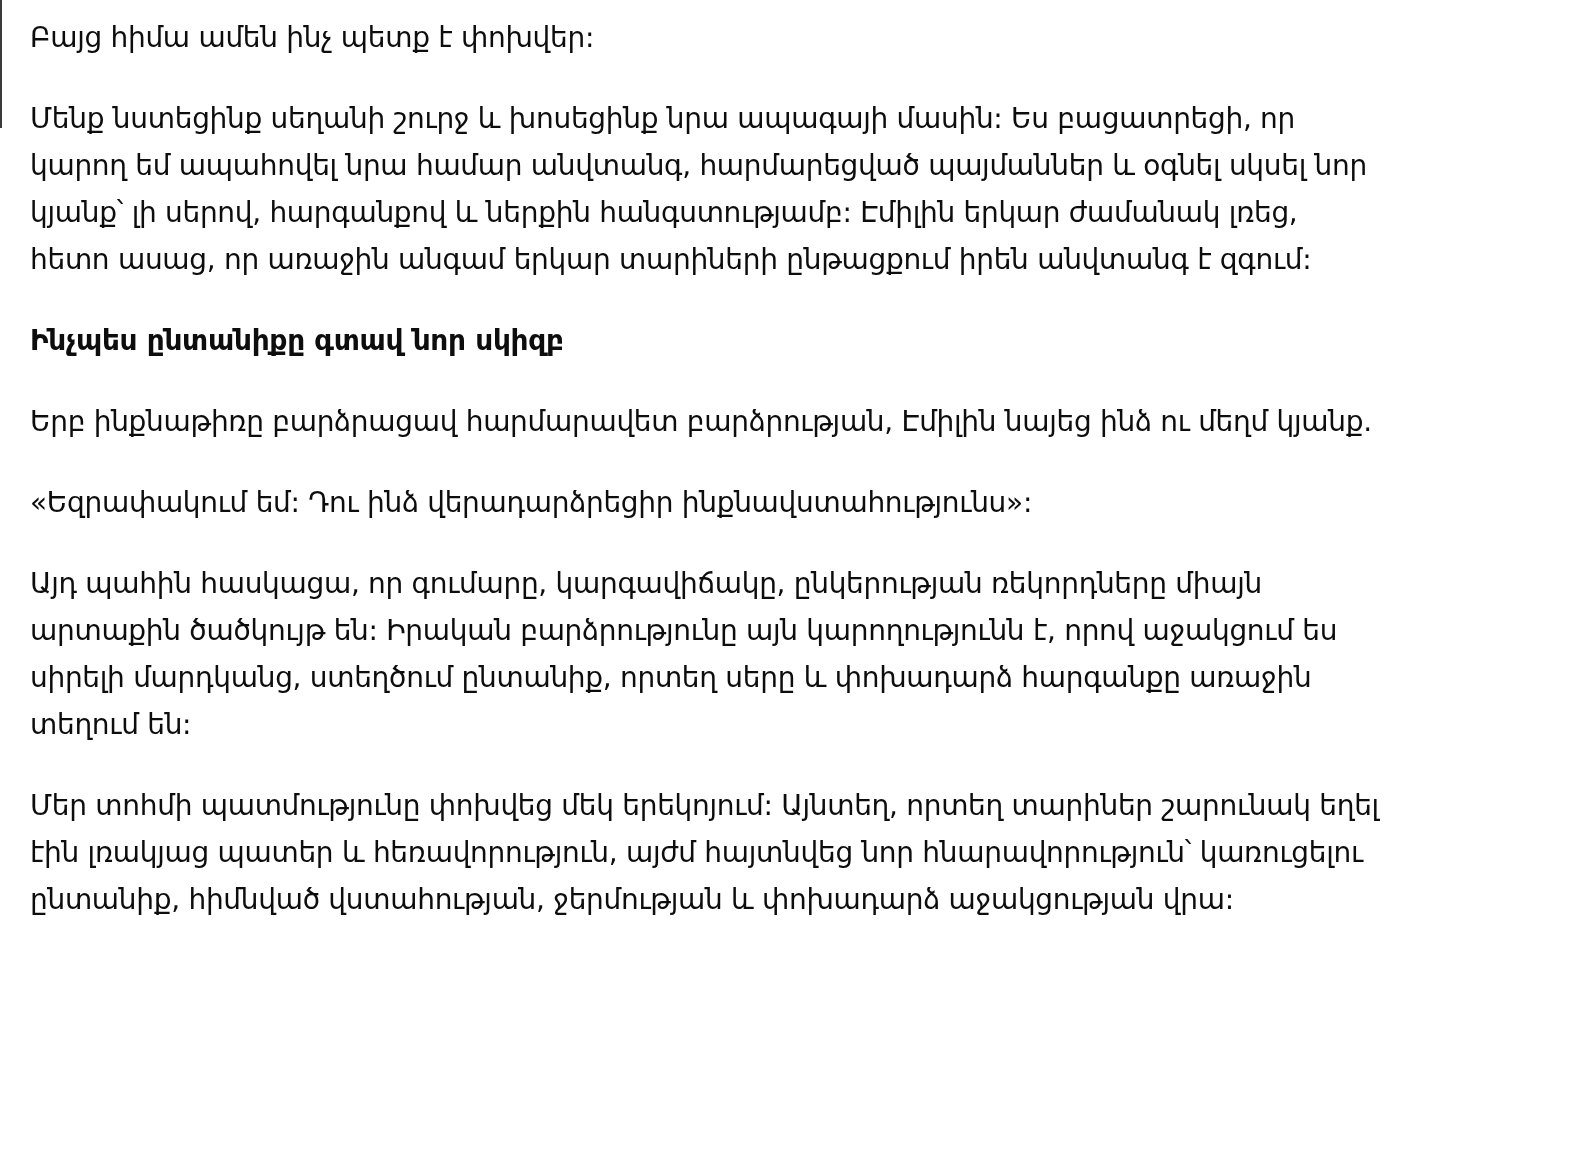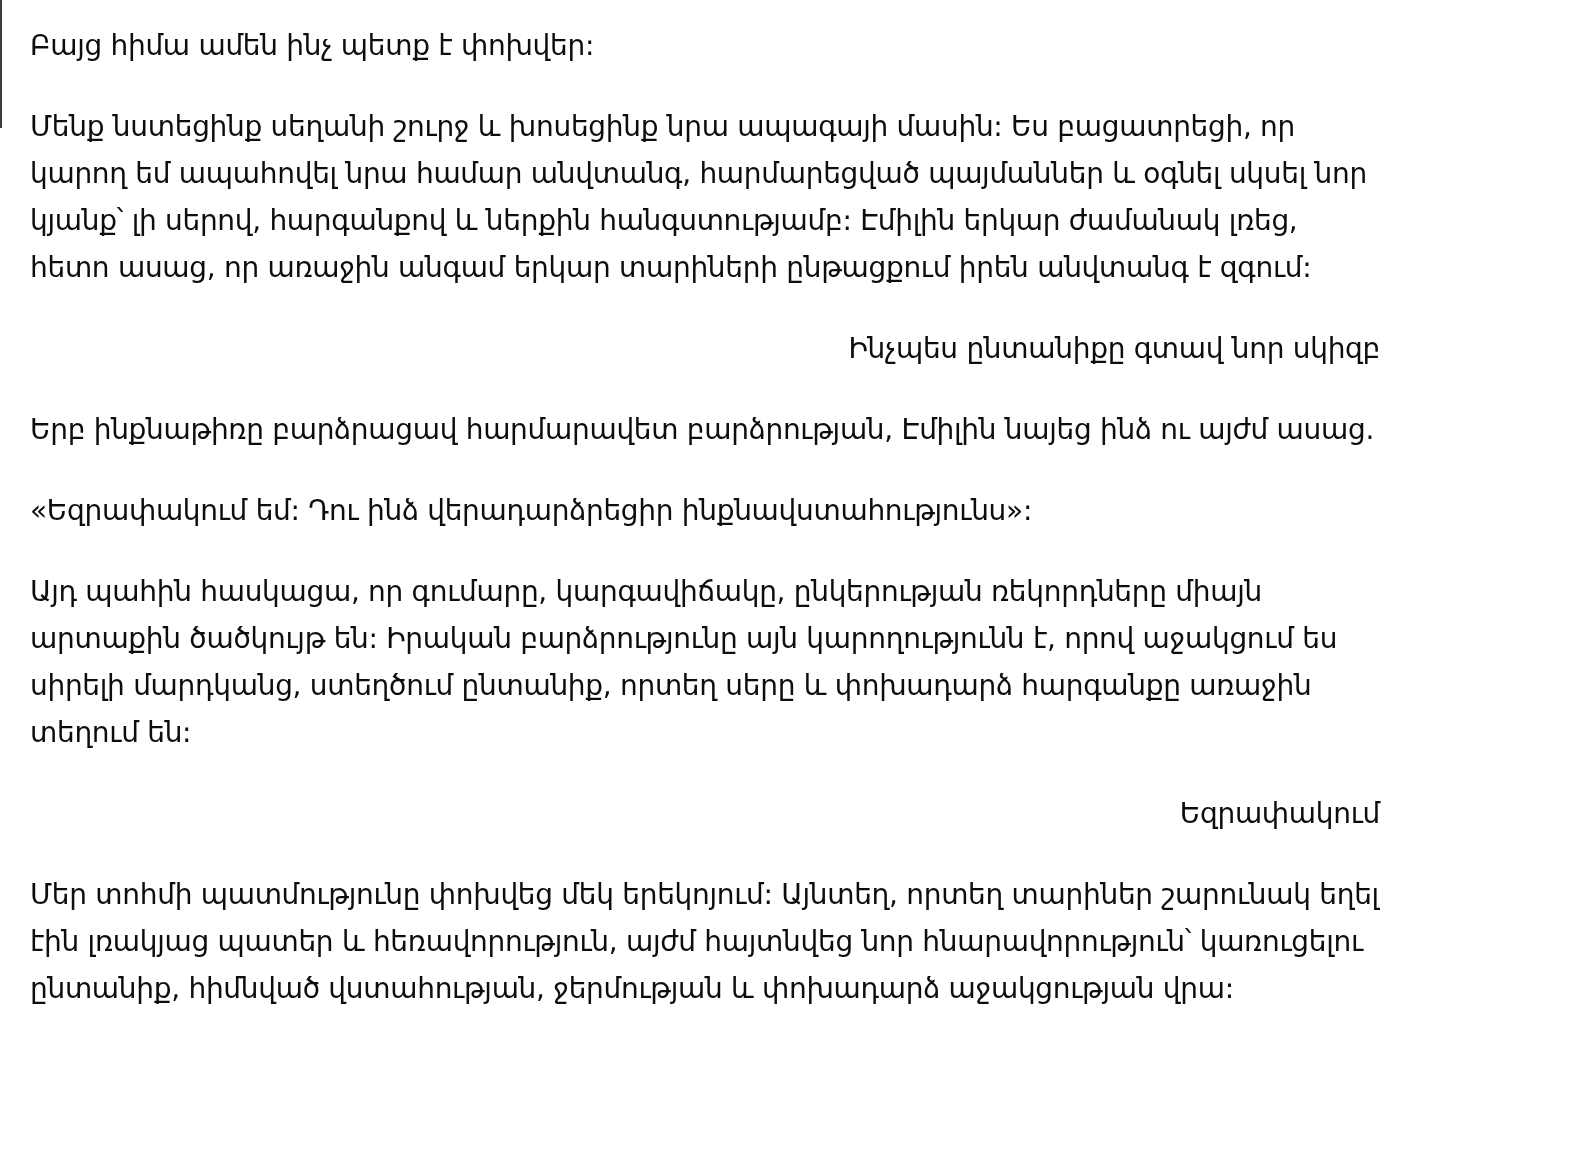--- a/index.html
+++ b/index.html
@@ -30,34 +30,32 @@
   }
   .article p,
   .article h3 {
     margin: 34px 0;
     font-size: 28px;
     line-height: 47px;
     letter-spacing: -0.3px;
     font-weight: 400;
   }
   .article > :first-child {
-    margin-top: 16px;
+    margin-top: 8px;
   }
   .article h3 {
-    font-weight: 400;
-    text-align: right;
+    font-weight: 700;
   }
 </style>
 </head>
 <body>
 
 <div class="edge-artifact"></div>
 
 <main class="article">
   <p>Բայց հիմա ամեն ինչ պետք է փոխվեր:</p>
   <p>Մենք նստեցինք սեղանի շուրջ և խոսեցինք նրա ապագայի մասին: Ես բացատրեցի, որ կարող եմ ապահովել նրա համար անվտանգ, հարմարեցված պայմաններ և օգնել սկսել նոր կյանք՝ լի սերով, հարգանքով և ներքին հանգստությամբ: Էմիլին երկար ժամանակ լռեց, հետո ասաց, որ առաջին անգամ երկար տարիների ընթացքում իրեն անվտանգ է զգում:</p>
   <h3>Ինչպես ընտանիքը գտավ նոր սկիզբ</h3>
-  <p>Երբ ինքնաթիռը բարձրացավ հարմարավետ բարձրության, Էմիլին նայեց ինձ ու այժմ ասաց.</p>
+  <p>Երբ ինքնաթիռը բարձրացավ հարմարավետ բարձրության, Էմիլին նայեց ինձ ու մեղմ կյանք.</p>
   <p>«Եզրափակում եմ: Դու ինձ վերադարձրեցիր ինքնավստահությունս»:</p>
   <p>Այդ պահին հասկացա, որ գումարը, կարգավիճակը, ընկերության ռեկորդները միայն արտաքին ծածկույթ են: Իրական բարձրությունը այն կարողությունն է, որով աջակցում ես սիրելի մարդկանց, ստեղծում ընտանիք, որտեղ սերը և փոխադարձ հարգանքը առաջին տեղում են:</p>
-  <h3>Եզրափակում</h3>
   <p>Մեր տոհմի պատմությունը փոխվեց մեկ երեկոյում: Այնտեղ, որտեղ տարիներ շարունակ եղել էին լռակյաց պատեր և հեռավորություն, այժմ հայտնվեց նոր հնարավորություն՝ կառուցելու ընտանիք, հիմնված վստահության, ջերմության և փոխադարձ աջակցության վրա:</p>
 </main>
 
 </body></html>

